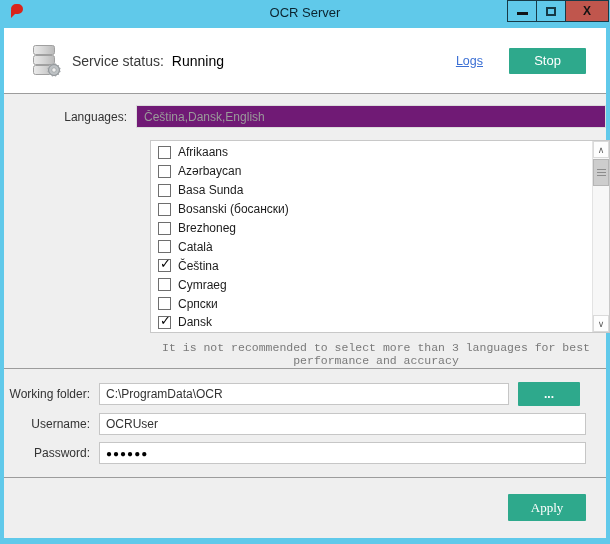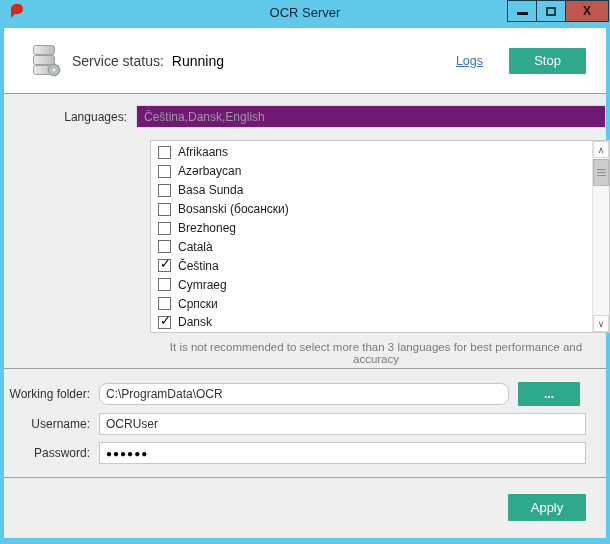--- a/index.html
+++ b/index.html
@@ -59,35 +59,35 @@
   .sbar { position:absolute; top:0; right:0; bottom:0; width:17px; background:#F7F7F7;
           border-left:1px solid #E3E3E3; }
   .sbtn { position:absolute; left:0; width:16px; height:17px; display:flex; align-items:center;
           justify-content:center; font-size:9px; color:#5A5A5A; background:#FDFDFD;
           border:1px solid #DADADA; cursor:pointer; }
   .sbtn.up { top:0; } .sbtn.down { bottom:0; }
   .sthumb { position:absolute; left:0; top:18px; width:16px; height:27px; background:#CDCDCD;
           border:1px solid #B5B5B5; cursor:pointer; display:flex; align-items:center; justify-content:center; }
   .grip { width:9px; height:8px;
           background:repeating-linear-gradient(to bottom, #8C8C8C 0 1px, transparent 1px 3px); }
-  .note { margin:8px 0 0 105px; width:460px; text-align:center; font-size:11.5px; color:#7A7A7A; }
+  .note { margin:8px 0 0 105px; width:460px; text-align:center; font-size:11.5px; color:#7A7A7A;font-family:Liberation Mono, monospace; }
 
   
   .panel-set { flex:none; height:108px; padding-top:13px; }
   .form-row { display:flex; align-items:center; margin-right:20px; }
   .form-row + .form-row { margin-top:7px; }
   .txt-input { height:22px; background:#FFFFFF; border:1px solid #C6C6C6; color:#333333;
           font-size:12px; padding:0 6px; font-family:inherit; }
-  .wf-input { width:410px;border-radius:8px; }
+  .wf-input { width:410px; }
   .btn-browse { margin-left:9px; width:62px; height:24px; font-size:12px; font-weight:bold; }
   .full-input { flex:1; }
   .pw-input { font-size:10px; font-weight:bold; letter-spacing:1px; color:#000; }
 
   
-  .footer { flex:1; position:relative; }
+  .footer { flex:1; position:relative;font-family:Liberation Serif, serif; }
   .btn-apply { position:absolute; right:20px; top:16px; width:78px; height:27px; font-size:13px; }
 
   
   .server-icon svg { display:block; }
 </style>
 </head>
 <body>
 
 <div class="window">
 

